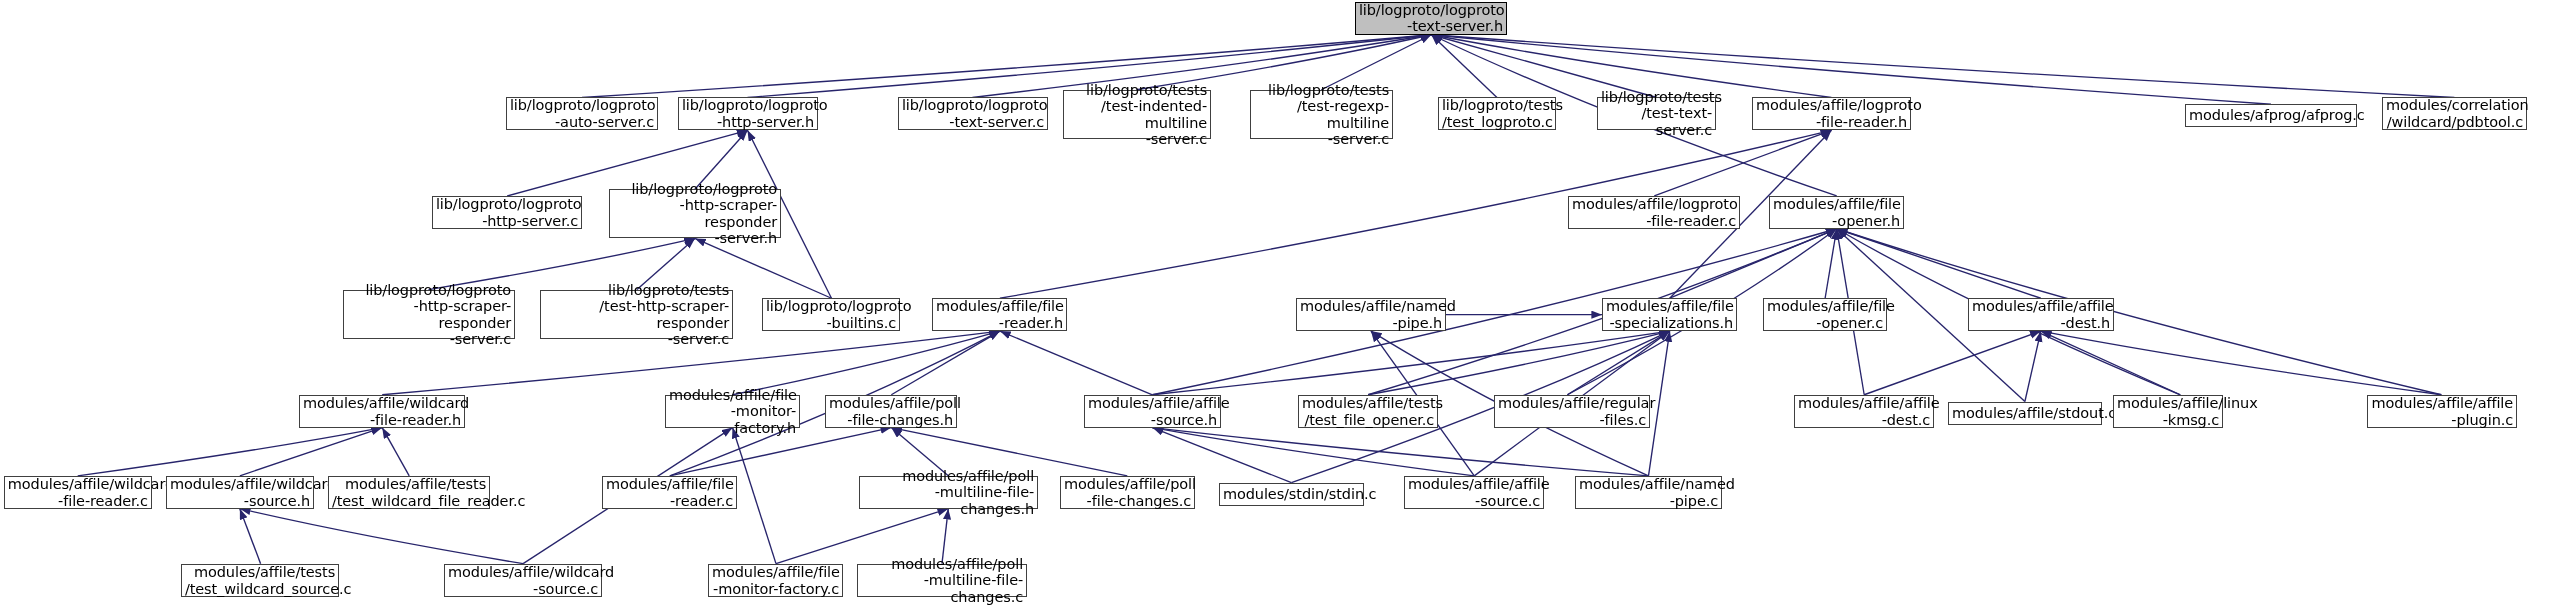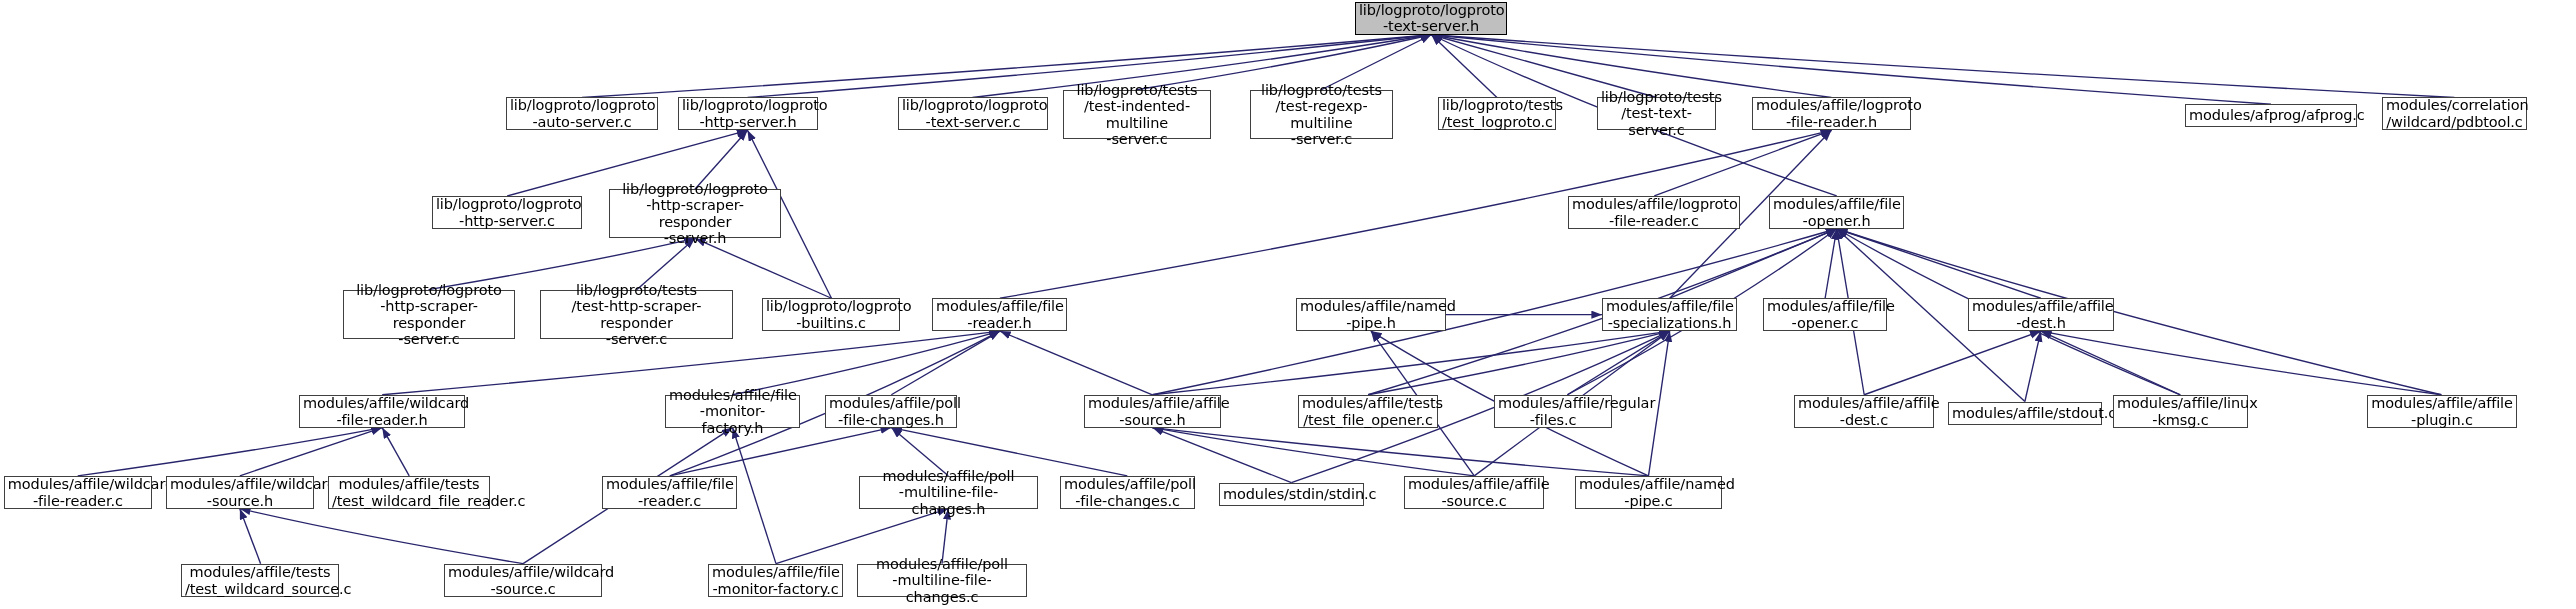--- a/index.html
+++ b/index.html
@@ -25,21 +25,21 @@
   }
   .node {
     position: absolute;
     box-sizing: border-box;
     border: 1px solid #404040;
     background: #ffffff;
     color: #000000;
     display: flex;
     align-items: center;
     justify-content: center;
-    text-align: center;
+    text-align: right;
     font-size: 14.5px;
     line-height: 16.4px;
     white-space: pre-line;
     letter-spacing: -0.1px;
     padding: 1px 2.9px;
     z-index: 2;
   }
   .node.root {
     background: #bfbfbf;
     border: 1px solid #000000;
@@ -180,26 +180,26 @@
       <div class="node" style="left: 299px; top: 395px; width: 166px; height: 33px;"><span class="node-label">modules/affile/wildcard
 -file-reader.h</span></div>
       <div class="node" style="left: 665px; top: 395px; width: 135px; height: 33px;"><span class="node-label">modules/affile/file
 -monitor-factory.h</span></div>
       <div class="node" style="left: 825px; top: 395px; width: 132px; height: 33px;"><span class="node-label">modules/affile/poll
 -file-changes.h</span></div>
       <div class="node" style="left: 1084px; top: 395px; width: 137px; height: 33px;"><span class="node-label">modules/affile/affile
 -source.h</span></div>
       <div class="node" style="left: 1298px; top: 395px; width: 140px; height: 33px;"><span class="node-label">modules/affile/tests
 /test_file_opener.c</span></div>
-      <div class="node" style="left: 1494px; top: 395px; width: 118px; height: 33px;"><span class="node-label">modules/affile/regular
+      <div class="node" style="left: 1494px; top: 395px; width: 156px; height: 33px;"><span class="node-label">modules/affile/regular
 -files.c</span></div>
       <div class="node" style="left: 1794px; top: 395px; width: 140px; height: 33px;"><span class="node-label">modules/affile/affile
 -dest.c</span></div>
       <div class="node" style="left: 1948px; top: 402px; width: 154px; height: 23px;"><span class="node-label">modules/affile/stdout.c</span></div>
-      <div class="node" style="left: 2113px; top: 395px; width: 135px; height: 33px;"><span class="node-label">modules/affile/linux
+      <div class="node" style="left: 2113px; top: 395px; width: 110px; height: 33px;"><span class="node-label">modules/affile/linux
 -kmsg.c</span></div>
       <div class="node" style="left: 2367px; top: 395px; width: 150px; height: 33px;"><span class="node-label">modules/affile/affile
 -plugin.c</span></div>
       <div class="node" style="left: 3.9px; top: 476px; width: 148px; height: 33px;"><span class="node-label">modules/affile/wildcard
 -file-reader.c</span></div>
       <div class="node" style="left: 166px; top: 476px; width: 148px; height: 33px;"><span class="node-label">modules/affile/wildcard
 -source.h</span></div>
       <div class="node" style="left: 328px; top: 476px; width: 162px; height: 33px;"><span class="node-label">modules/affile/tests
 /test_wildcard_file_reader.c</span></div>
       <div class="node" style="left: 602px; top: 476px; width: 135px; height: 33px;"><span class="node-label">modules/affile/file

